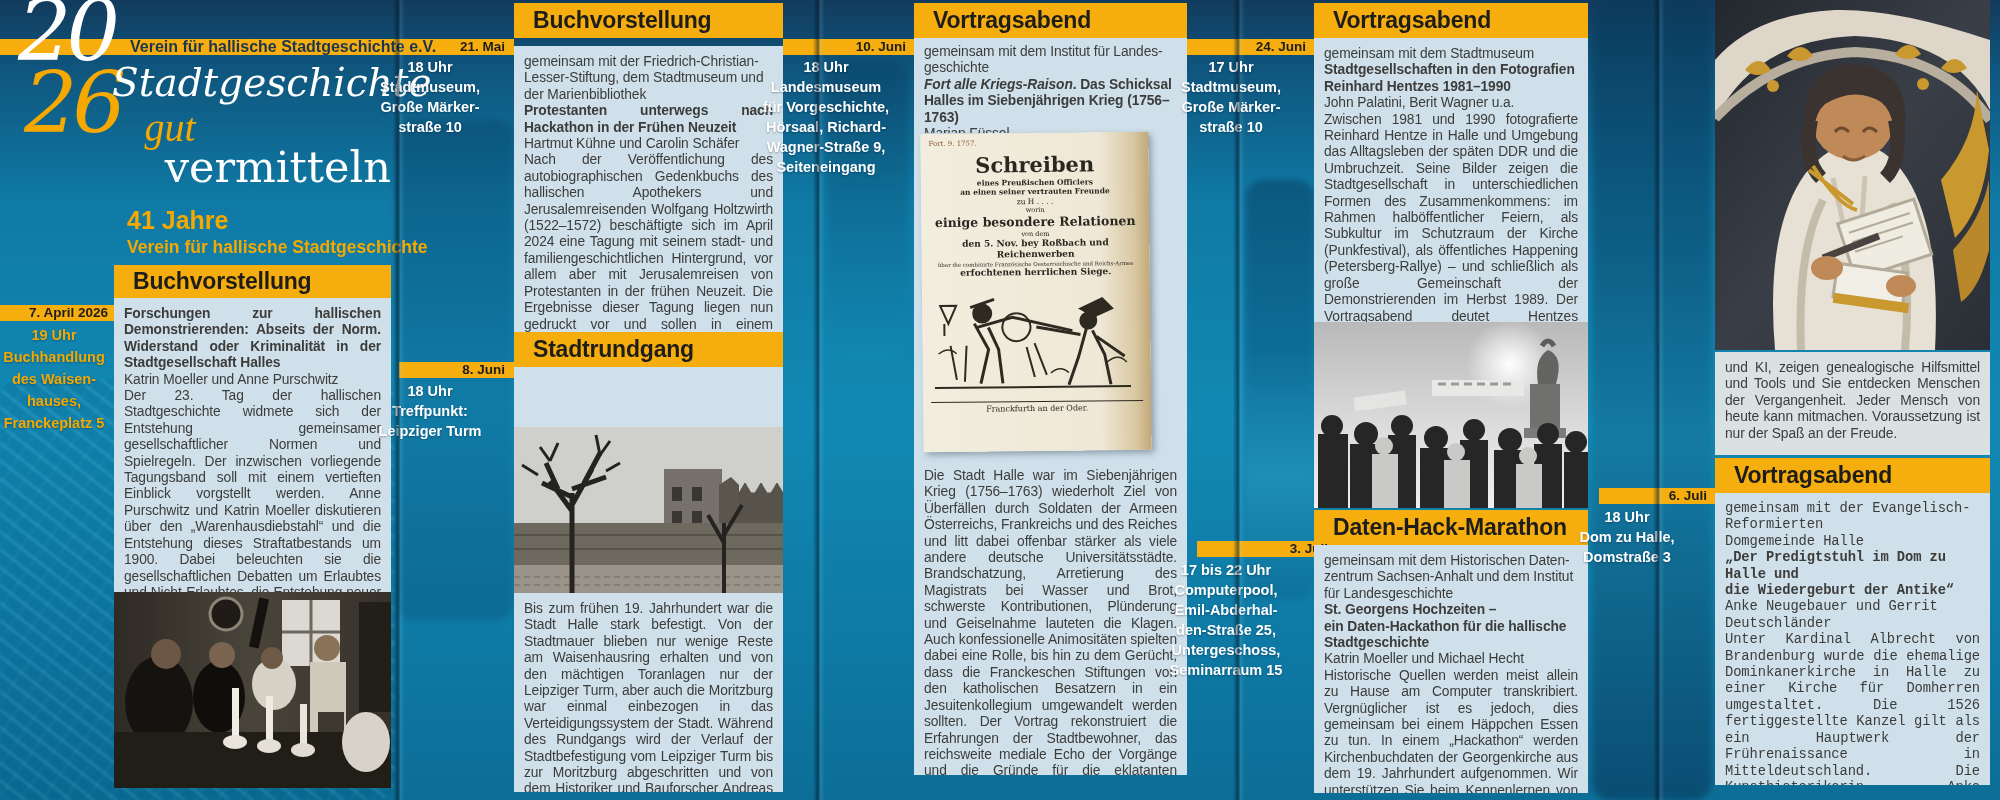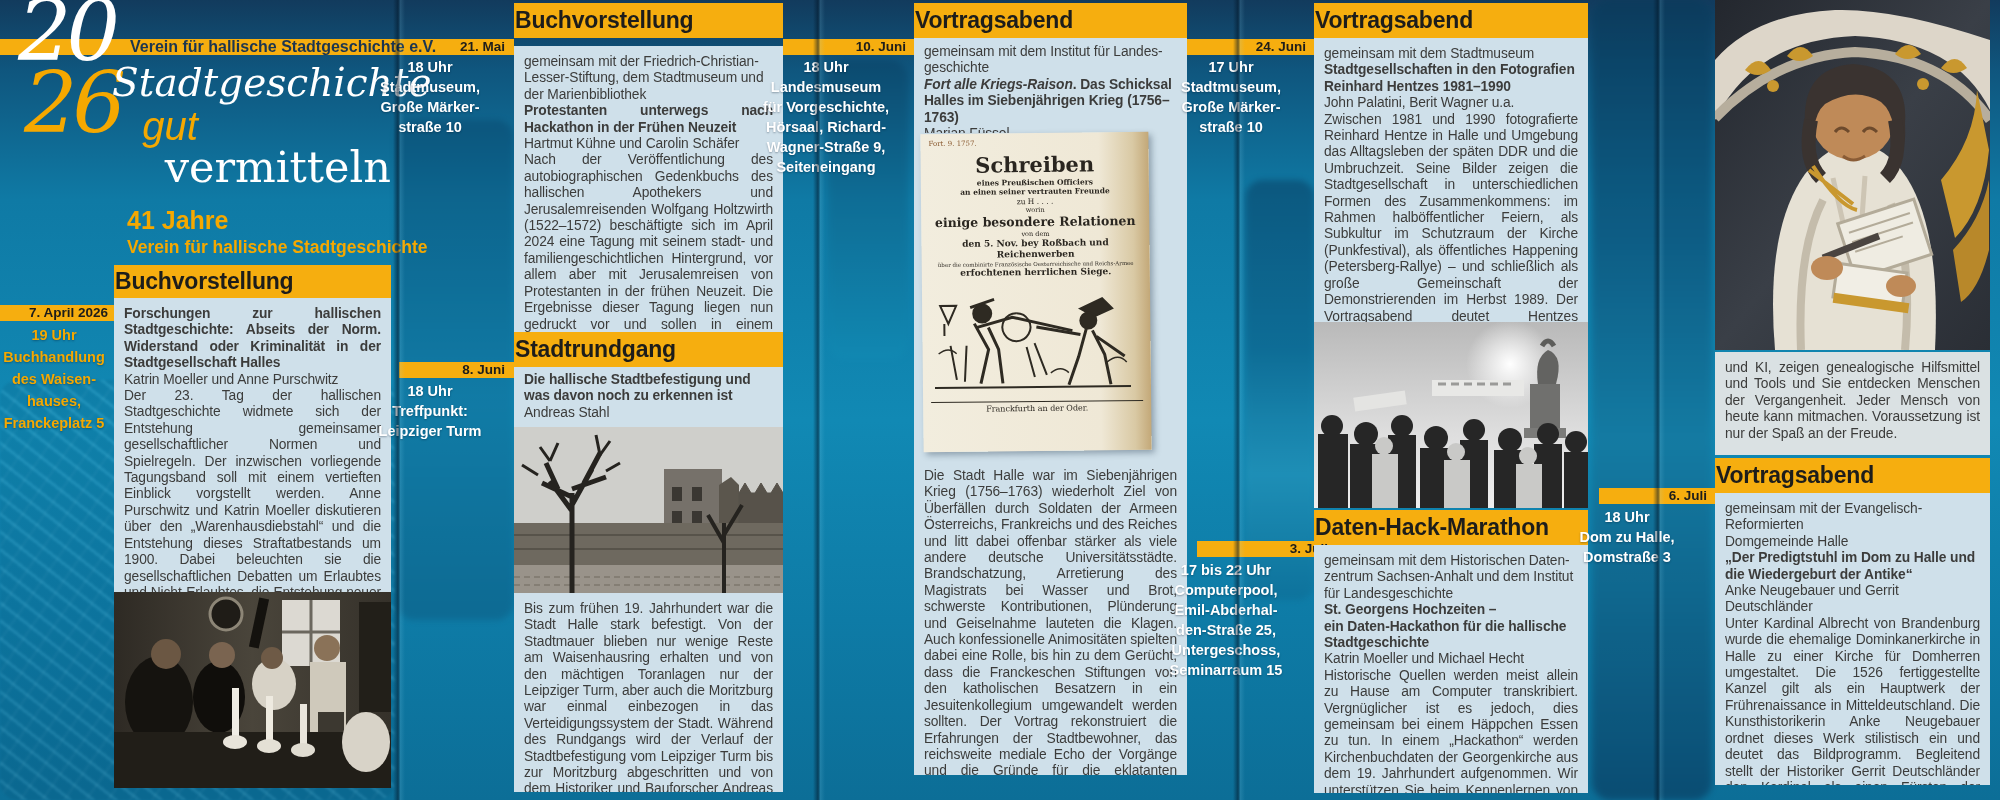--- a/index.html
+++ b/index.html
@@ -4,21 +4,21 @@
 <style>
   html,body{margin:0;padding:0;background:#222;}
   #page{position:relative;width:2000px;height:800px;overflow:hidden;
     background:linear-gradient(180deg,#123b5d 0px,#0f567e 70px,#0f7aa5 200px,#1189b4 420px,#0e7ba6 620px,#0c6e97 800px);
     font-family:"Liberation Sans",sans-serif;}
   .abs{position:absolute;}
   .deco{position:absolute;filter:blur(3px);opacity:.55;border-radius:18px;}
   .fold{position:absolute;top:0;width:12px;height:800px;
     background:linear-gradient(90deg,rgba(2,22,40,0) 0%,rgba(2,22,40,.55) 42%,rgba(150,220,245,.14) 62%,rgba(2,22,40,0) 100%);}
   .hdr{position:absolute;background:#f6ae0f;color:#1d1d1b;font-weight:bold;font-size:23px;
-    height:35px;line-height:35px;padding-left:1px;box-sizing:border-box;letter-spacing:-.2px;}
+    height:35px;line-height:35px;padding-left:19px;box-sizing:border-box;letter-spacing:-.2px;}
   .box{position:absolute;background:#cfe0ea;color:#3c3c3b;font-size:13.8px;line-height:16.4px;
     padding:8px 10px;box-sizing:border-box;overflow:hidden;letter-spacing:-.1px;}
   .para{text-align:justify;}
   .prelines{white-space:pre-line;}
   .btitle{font-weight:bold;}
   .dateband{position:absolute;background:#f6ae0f;height:16px;color:#1d1d1b;font-weight:bold;
     font-size:13.5px;line-height:16px;text-align:right;box-sizing:border-box;}
   .place{position:absolute;color:#ffffff;font-weight:bold;font-size:14.5px;line-height:20px;
     text-align:center;white-space:pre-line;text-shadow:0 1px 2px rgba(0,20,40,.35);}
   .photo{position:absolute;overflow:hidden;}
@@ -42,36 +42,36 @@
   <div class="dateband" style="left:385px;top:39px;width:120px;background:none;">
     <span>21. Mai</span></div>
   <div class="dateband" style="left:783px;top:39px;width:131px;padding-right:8px;">
     <span>10. Juni</span></div>
   <div class="dateband" style="left:1187px;top:39px;width:127px;padding-right:8px;">
     <span>24. Juni</span></div>
 
   <div class="abs" style="left:18px;top:-14px;font-family:'DejaVu Serif',serif;font-style:italic;font-size:84px;line-height:90px;color:#ffffff;letter-spacing:-5px;">20</div>
   <div class="abs" style="left:24px;top:58px;font-family:'DejaVu Serif',serif;font-style:italic;font-size:84px;line-height:90px;color:#f5a800;letter-spacing:-5px;">26</div>
   <div class="abs" style="left:112px;top:60px;width:284px;text-align:center;font-family:'DejaVu Serif',serif;font-style:italic;font-size:39px;color:#ffffff;">Stadtgeschichte</div>
-  <div class="abs" style="left:128px;top:104px;width:84px;text-align:center;font-family:Liberation Sans, sans-serif;font-style:italic;font-size:40px;color:#f5a800;">gut</div>
+  <div class="abs" style="left:128px;top:104px;width:84px;text-align:center;font-family:Liberation Serif, serif;font-style:italic;font-size:40px;color:#f5a800;">gut</div>
   <div class="abs" style="left:150px;top:142px;width:241px;text-align:right;font-family:'DejaVu Serif',serif;font-size:43px;color:#ffffff;">vermitteln</div>
   <div class="abs" style="left:127px;top:206px;font-weight:bold;font-size:25px;color:#f5a800;">41 Jahre</div>
   <div class="abs" style="left:127px;top:237px;font-weight:bold;font-size:17.5px;color:#f5a800;">Verein für hallische Stadtgeschichte</div>
 
   <div class="hdr" style="left:114px;top:265px;width:277px;height:33px;line-height:33px;">
     <span>Buchvorstellung</span></div>
   <div class="dateband" style="left:0;top:305px;width:114px;padding-right:6px;">
     <span>7. April 2026</span></div>
   <div class="place" style="left:0;top:324px;width:108px;line-height:22px;color:#f5a800;">19 Uhr
 Buchhandlung
 des Waisen-
 hauses,
 Franckeplatz 5</div>
   <div class="box" style="left:114px;top:298px;width:277px;height:294px;">
-    <div class="btitle para">Forschungen zur hallischen Stadtgeschichte: Abseits der Norm. Widerstand oder Kriminalität in der Stadtgesellschaft Halles</div>
+    <div class="btitle para">Forschungen zur hallischen Demonstrierenden: Abseits der Norm. Widerstand oder Kriminalität in der Stadtgesellschaft Halles</div>
     <div>Katrin Moeller und Anne Purschwitz</div>
     <div class="para">Der 23. Tag der hallischen Stadtgeschichte widmete sich der Entstehung gemeinsamer gesellschaftlicher Normen und Spielregeln. Der inzwischen vorliegende Tagungsband soll mit einem vertieften Einblick vorgstellt werden. Anne Purschwitz und Katrin Moeller diskutieren über den „Warenhausdiebstahl“ und die Entstehung dieses Straftatbestands um 1900. Dabei beleuchten sie die gesellschaftlichen Debatten um Erlaubtes und Nicht-Erlaubtes, die Entstehung neuer gesellschaftlicher Trends und die verschiedenen Formen, Erklärungsansätze und Wertungen.</div>
   </div>
   <div class="photo" style="left:114px;top:592px;width:277px;height:196px;">
     <svg width="277" height="196" viewBox="0 0 277 196" xmlns="http://www.w3.org/2000/svg">
       <rect width="277" height="196" fill="#3b372f"></rect>
       <rect x="0" y="0" width="277" height="196" fill="url(#wp)"></rect>
       <defs>
         <linearGradient id="wp" x1="0" y1="0" x2="1" y2="0">
           <stop offset="0" stop-color="#2e2a24"></stop>
@@ -122,24 +122,20 @@
   </div>
 
   <div class="hdr" style="left:514px;top:332px;width:269px;">
     <span>Stadtrundgang</span></div>
   <div class="dateband" style="left:399px;top:362px;width:115px;padding-right:9px;">
     <span>8. Juni</span></div>
   <div class="place" style="left:355px;top:381px;width:150px;">18 Uhr
 Treffpunkt:
 Leipziger Turm</div>
   <div class="box" style="left:514px;top:367px;width:269px;height:425px;padding:0;"></div>
-  <div class="box" style="left:514px;top:367px;width:269px;height:60px;padding-top:5px;background:none;">
-    <div class="btitle">Die hallische Stadtbefestigung und was davon noch zu erkennen ist</div>
-    <div>Andreas Stahl</div>
-  </div>
   <div class="photo" style="left:514px;top:427px;width:269px;height:166px;">
     <svg width="269" height="166" viewBox="0 0 269 166" xmlns="http://www.w3.org/2000/svg">
       <rect width="269" height="166" fill="#cfcfcb"></rect>
       <rect x="150" y="42" width="58" height="96" fill="#76716a"></rect>
       <rect x="158" y="60" width="10" height="14" fill="#3a3732"></rect>
         <rect x="178" y="60" width="10" height="14" fill="#3a3732"></rect>
       <rect x="158" y="84" width="10" height="14" fill="#3a3732"></rect>
         <rect x="178" y="84" width="10" height="14" fill="#3a3732"></rect>
       <path d="M205 58 l12 -8 8 8 v80 h-20 z" fill="#5b564d"></path>
       <path d="M225 66 h44 v72 h-44 z M225 66 l6 -10 6 10 m4 0 l6 -10 6 10 m4 0 l6 -10 6 10" fill="#57524a" stroke="#57524a"></path>
@@ -338,21 +334,21 @@
   <div class="box para" style="left:1715px;top:352px;width:275px;height:103px;background:#dae1e3;">
     <span>und KI, zeigen genealogische Hilfsmittel und Tools und Sie entdecken Menschen der Vergangenheit. Jeder Mensch von heute kann mitmachen. Voraussetzung ist nur der Spaß an der Freude.</span></div>
 
   <div class="hdr" style="left:1715px;top:458px;width:275px;">
     <span>Vortragsabend</span></div>
   <div class="dateband" style="left:1599px;top:488px;width:116px;padding-right:8px;">
     <span>6. Juli</span></div>
   <div class="place" style="left:1547px;top:507px;width:160px;">18 Uhr
 Dom zu Halle,
 Domstraße 3</div>
-  <div class="box" style="left:1715px;top:493px;width:275px;height:292px;">
+  <div class="box" style="left:1715px;top:493px;width:275px;height:292px;font-family:Liberation Mono, monospace;">
     <div class="prelines">gemeinsam mit der Evangelisch-Reformierten
 Domgemeinde Halle</div>
     <div class="btitle prelines">„Der Predigtstuhl im Dom zu Halle und
 die Wiedergeburt der Antike“</div>
     <div>Anke Neugebauer und Gerrit Deutschländer</div>
     <div class="para">Unter Kardinal Albrecht von Brandenburg wurde die ehemalige Dominkanerkirche in Halle zu einer Kirche für Domherren umgestaltet. Die 1526 fertiggestellte Kanzel gilt als ein Hauptwerk der Frührenaissance in Mitteldeutschland. Die Kunsthistorikerin Anke Neugebauer ordnet dieses Werk stilistisch ein und deutet das Bildprogramm. Begleitend stellt der Historiker Gerrit Deutschländer den Kardinal als einen Fürsten der Renaissance vor, der Kunst und Gelehrsamkeit förderte.</div>
 
   </div>
 
   <div class="fold" style="left:393px;"></div>

